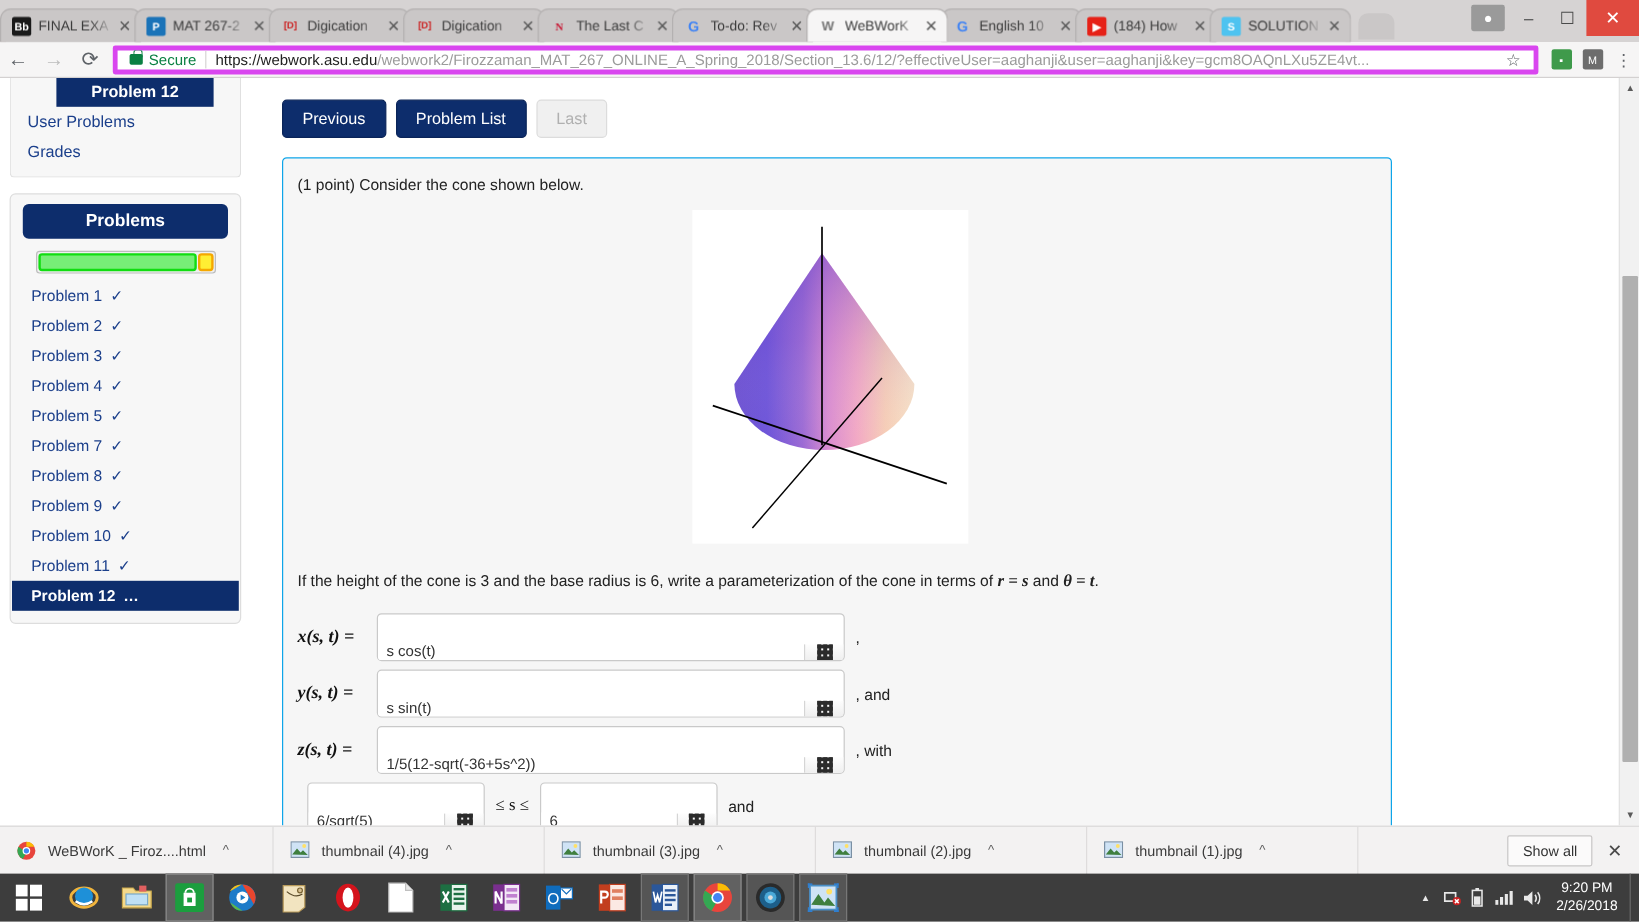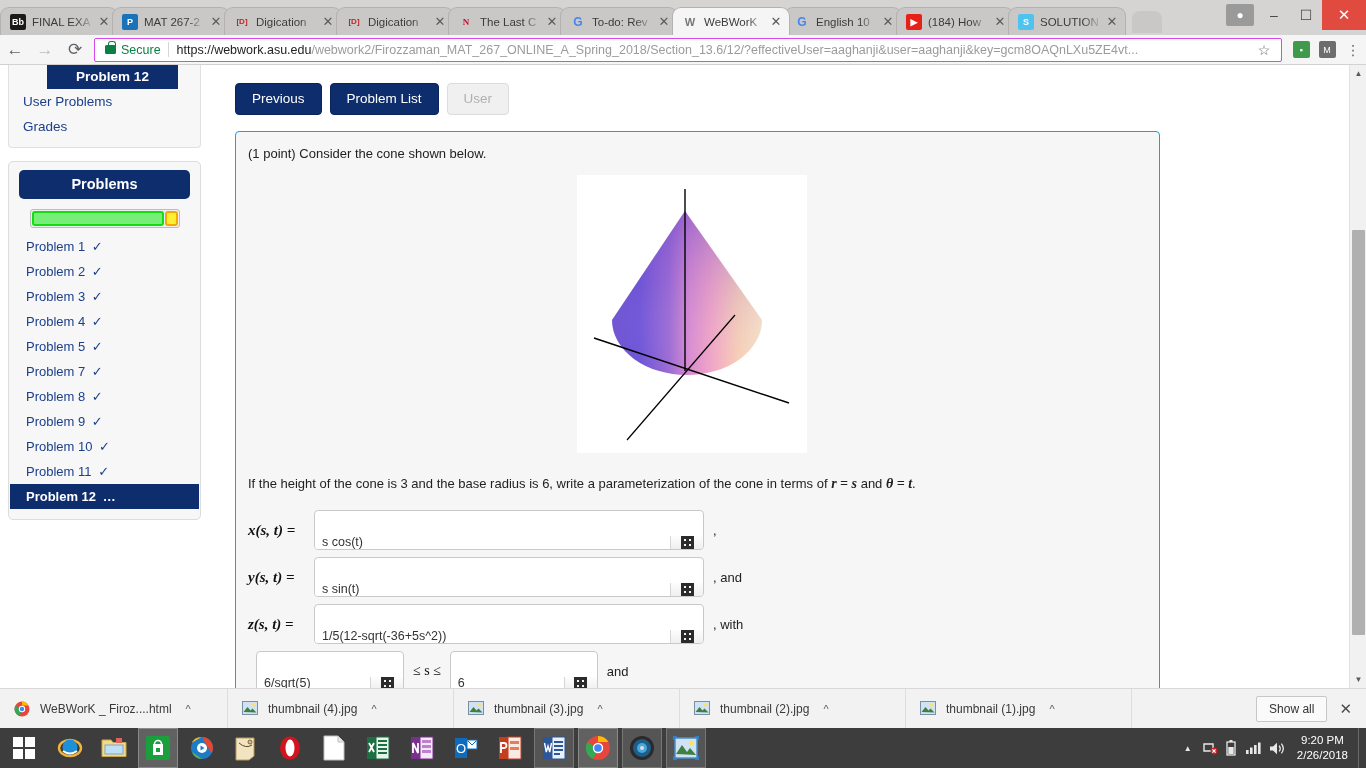--- a/index.html
+++ b/index.html
@@ -70,21 +70,21 @@
   #omnibar {
     position: absolute; top: 35px; left: 0; width: 1366px; height: 30px;
     background: #f6f5f5;
     display: flex; align-items: center;
     border-bottom: 1px solid #d4d1d1;
   }
   .navbtn { width: 30px; height: 30px; display: flex; align-items: center; justify-content: center; font-size: 17px; color: #5f6368; cursor: pointer;}
   .navbtn.dim { color: #bdbdbd; }
   #urlbox {
     flex: 1 1 auto; height: 24px; margin: 0 6px 0 4px;
-    background: #fff; border: 1px solid #d946ef; border-radius: 2px;
+    background: #fff; border: 4px solid #d946ef; border-radius: 2px;
     display: flex; align-items: center; padding: 0 4px;
     font-size: 12.5px; overflow: hidden;
   }
   #lock { width: 11px; height: 9px; background: #0b8043; border-radius: 1.5px; position: relative; margin: 0 5px 0 6px; flex: 0 0 11px;}
   #lock:before { content: ""; position: absolute; left: 2.5px; top: -4px; width: 6px; height: 6px; border: 1.6px solid #0b8043; border-bottom: none; border-radius: 3px 3px 0 0; }
   #secure { color: #0b8043; font-size: 12.5px; margin-right: 7px; }
   #urlsep { width: 1px; height: 15px; background: #d6d4d4; margin-right: 8px; }
   #urltext { white-space: nowrap; color: #9b9b9b; overflow: hidden; flex: 1 1 auto; }
   #urltext b { color: #222; font-weight: normal; }
   .omni-icon { width: 26px; height: 26px; display:flex; align-items:center; justify-content:center; color:#5f6368; font-size:14px; cursor:pointer; }
@@ -343,21 +343,21 @@
           <a class="prob-link"><span>Problem 11</span><span class="chk"> ✓</span></a>
           <a class="prob-link current"><span>Problem 12</span><span class="chk" style="color: rgb(255, 255, 255);"> …</span></a>
         </div>
     </div>
   </div>
 
   <div id="main">
     <div id="btnrow">
       <div class="wwbtn">Previous</div>
       <div class="wwbtn">Problem List</div>
-      <div class="wwbtn disabled">User</div>
+      <div class="wwbtn disabled">Last</div>
     </div>
 
     <div id="problem-box">
       <div id="ptext">(1 point) Consider the cone shown below.</div>
 
       <div id="cone-wrap">
         <div id="cone-img">
           <svg width="230" height="278" viewBox="0 0 230 278">
             <defs>
               <linearGradient id="coneGrad" x1="0" y1="0" x2="1" y2="0">

